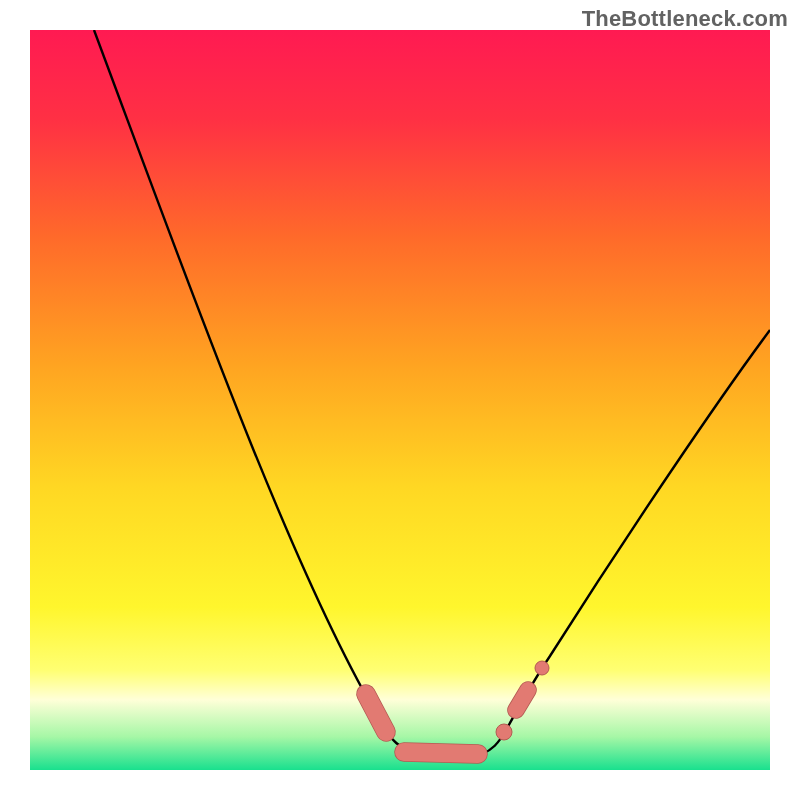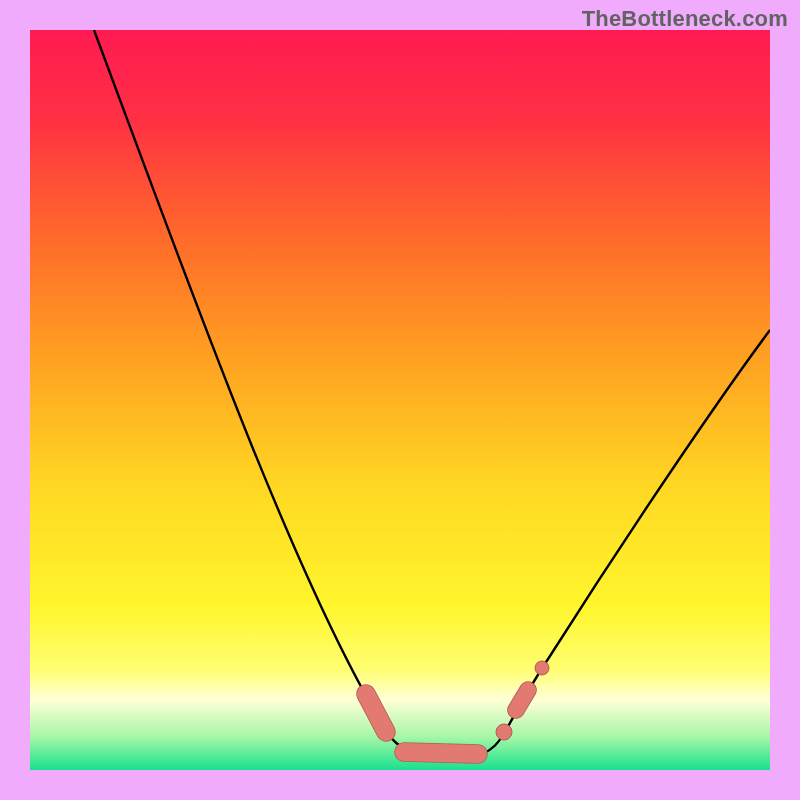--- a/index.html
+++ b/index.html
@@ -10,21 +10,21 @@
     background: #000;
     font-family: Arial, Helvetica, sans-serif;
     overflow: hidden;
   }
   .frame {
     position: absolute;
     left: 0;
     top: 0;
     width: 800px;
     height: 800px;
-    background: #f0abfc;
+    background: #ffffff;
   }
   .plot {
     position: absolute;
     left: 30px;
     top: 30px;
     width: 740px;
     height: 740px;
     overflow: hidden;
   }
   .watermark {

